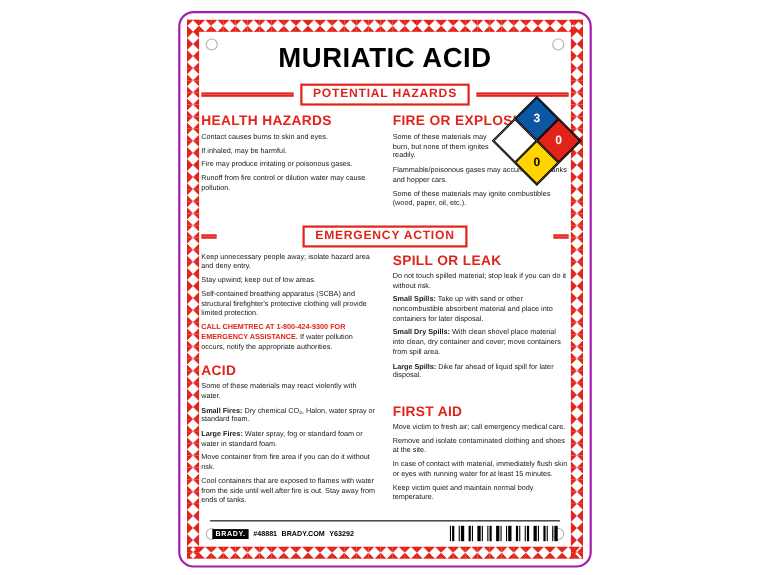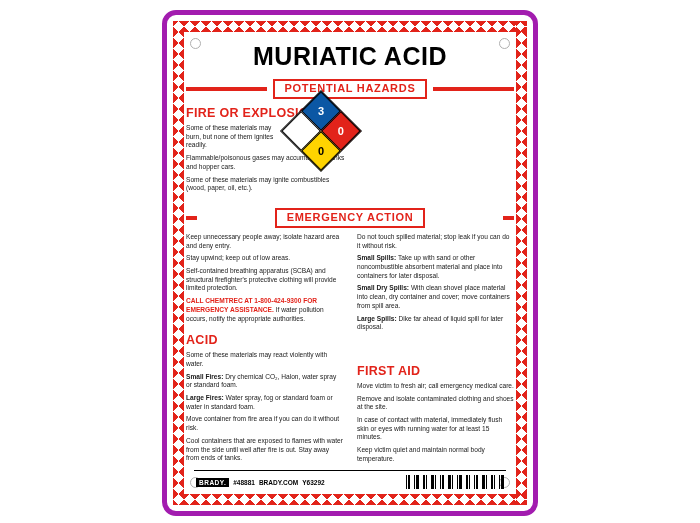--- a/index.html
+++ b/index.html
@@ -13,21 +13,21 @@
     font-family: "Liberation Sans", sans-serif;
     overflow: hidden;
   }
   #sign-wrap {
     position: absolute;
     left: 162px;
     top: 10px;
     width: 376px;
     height: 506px;
     background: #ffffff;
-    border: 5px solid #a21caf;
+    border: 2px solid #a21caf;
     border-radius: 14px;
     box-sizing: border-box;
     padding-left: 20px;
   }
   
   .diamond-band {
     position: absolute;
     background-repeat: repeat;
   }
   .dband-h {
@@ -238,20 +238,27 @@
 
     <div class="banner">
       <div class="rule"></div>
       <div class="spacer-l"></div>
       <div class="boxed">POTENTIAL HAZARDS</div>
       <div class="spacer-r"></div>
       <div class="rule"></div>
     </div>
 
     <div class="cols">
+      <div class="col">
+        <h3 class="sec">HEALTH HAZARDS</h3>
+        <p class="body">Contact causes burns to skin and eyes.</p>
+        <p class="body">If inhaled, may be harmful.</p>
+        <p class="body">Fire may produce irritating or poisonous gases.</p>
+        <p class="body">Runoff from fire control or dilution water may cause pollution.</p>
+      </div>
       <div class="col">
         <div id="nfpa">
           <div class="nf-blue">
               <span>3</span>
             </div>
           <div class="nf-red">
               <span>0</span>
             </div>
           <div class="nf-white">
               <span></span>
@@ -284,26 +291,27 @@
 
         <h3 class="sec" style="margin-top:10px">ACID</h3>
         <p class="body">Some of these materials may react violently with water.</p>
         <p class="body"><b>Small Fires:</b><span> Dry chemical CO₂, Halon, water spray or standard foam.</span></p>
         <p class="body"><b>Large Fires:</b><span> Water spray, fog or standard foam or water in standard foam.</span></p>
         <p class="body">Move container from fire area if you can do it without risk.</p>
         <p class="body">Cool containers that are exposed to flames with water from the side until well after fire is out. Stay away from ends of tanks.</p>
       </div>
 
       <div class="col">
+        <h3 class="sec">SPILL OR LEAK</h3>
         <p class="body">Do not touch spilled material; stop leak if you can do it without risk.</p>
         <p class="body"><b>Small Spills:</b><span> Take up with sand or other noncombustible absorbent material and place into containers for later disposal.</span></p>
         <p class="body"><b>Small Dry Spills:</b><span> With clean shovel place material into clean, dry container and cover; move containers from spill area.</span></p>
         <p class="body"><b>Large Spills:</b><span> Dike far ahead of liquid spill for later disposal.</span></p>
 
-        <h3 class="sec" style="margin-top:32px">FIRST AID</h3>
+        <h3 class="sec" style="margin-top:20px">FIRST AID</h3>
         <p class="body">Move victim to fresh air; call emergency medical care.</p>
         <p class="body">Remove and isolate contaminated clothing and shoes at the site.</p>
         <p class="body">In case of contact with material, immediately flush skin or eyes with running water for at least 15 minutes.</p>
         <p class="body">Keep victim quiet and maintain normal body temperature.</p>
       </div>
     </div>
 
   </div>
 
   <div id="footer">

